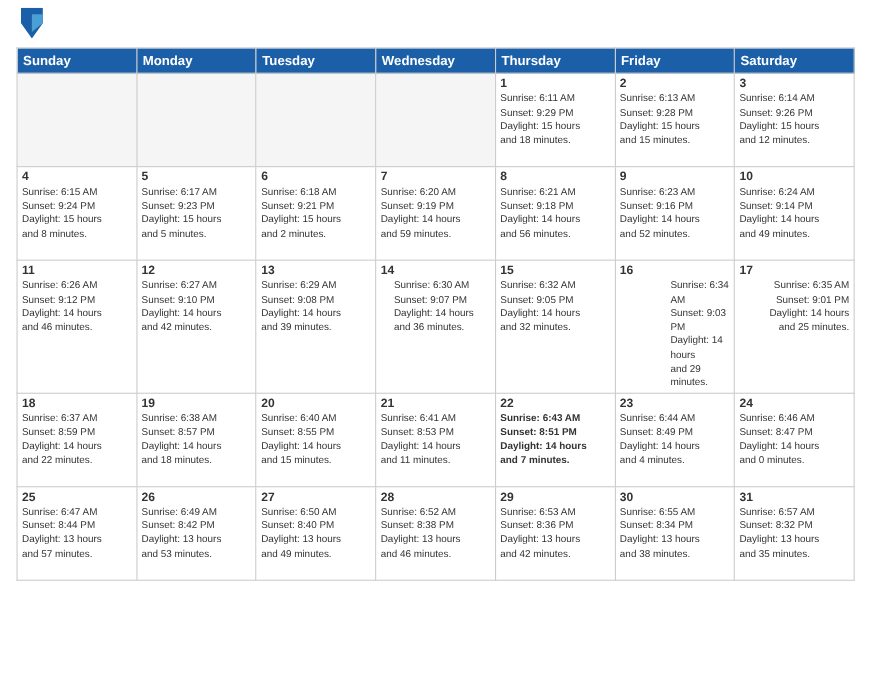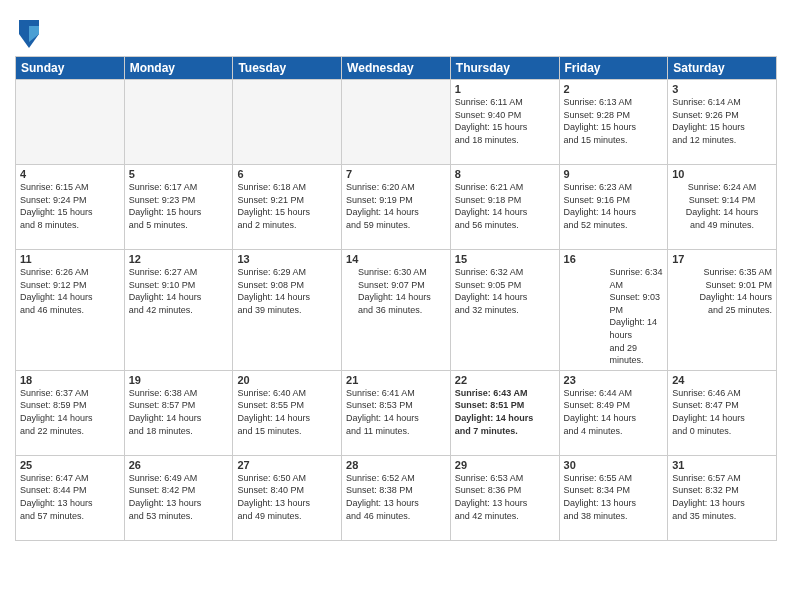--- a/index.html
+++ b/index.html
@@ -6,21 +6,21 @@
     body {
       width: 792px;
       height: 612px;
       font-family: Arial, sans-serif;
       background: #fff;
       overflow: hidden;
     }
     .page {
       width: 792px;
       height: 612px;
-      padding: 20px 15px;
+      padding: 7px 15px;
     }
     .header {
       display: flex;
       justify-content: space-between;
       align-items: flex-start;
       margin-bottom: 8px;
     }
     .logo {
       display: flex;
       align-items: center;
@@ -132,21 +132,21 @@
     </thead>
     <tbody id="calendar-body">
     <tr>
           <td class="empty"></td>
           <td class="empty"></td>
           <td class="empty"></td>
           <td class="empty"></td>
           <td>
             <div class="day-number">1</div>
             <div class="day-info" style="white-space: pre-line;">Sunrise: 6:11 AM
-Sunset: 9:40 PM
+Sunset: 9:29 PM
 Daylight: 15 hours
 and 18 minutes.</div>
           </td>
           <td>
             <div class="day-number">2</div>
             <div class="day-info" style="white-space: pre-line;">Sunrise: 6:13 AM
 Sunset: 9:28 PM
 Daylight: 15 hours
 and 15 minutes.</div>
           </td>
@@ -196,21 +196,21 @@
           </td>
           <td>
             <div class="day-number">9</div>
             <div class="day-info" style="white-space: pre-line;">Sunrise: 6:23 AM
 Sunset: 9:16 PM
 Daylight: 14 hours
 and 52 minutes.</div>
           </td>
           <td>
             <div class="day-number">10</div>
-            <div class="day-info" style="white-space: pre-line; text-align: center;">Sunrise: 6:24 AM
+            <div class="day-info" style="white-space: pre-line;">Sunrise: 6:24 AM
 Sunset: 9:14 PM
 Daylight: 14 hours
 and 49 minutes.</div>
           </td>
         </tr>
         <tr>
           <td>
             <div class="day-number">11</div>
             <div class="day-info" style="white-space: pre-line;">Sunrise: 6:26 AM
 Sunset: 9:12 PM

